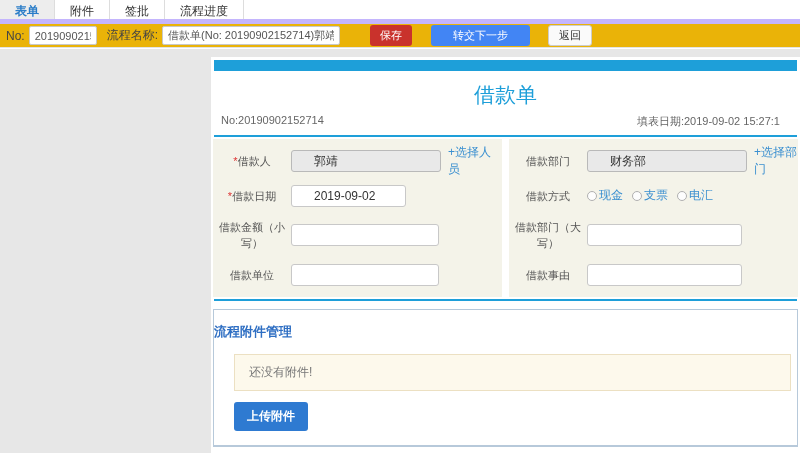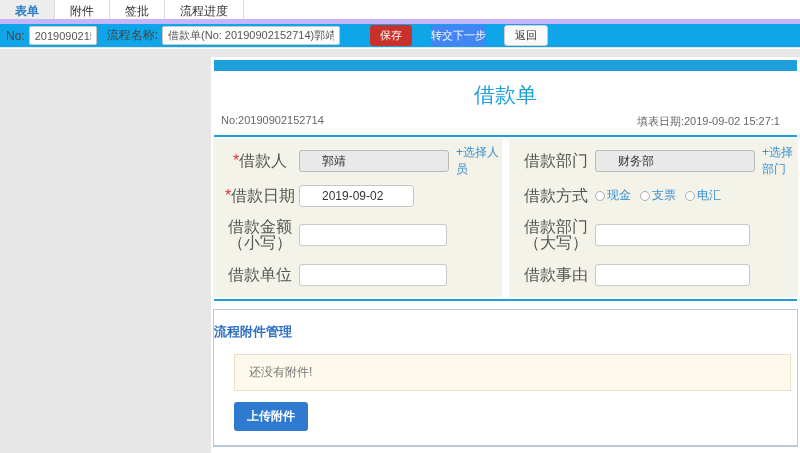--- a/index.html
+++ b/index.html
@@ -6,44 +6,44 @@
   html,body { width:800px; height:453px; overflow:hidden; background:#fff;
               font-family:"Liberation Sans", sans-serif; }
   body { position:relative; }
 
   
   .tabbar { height:24px; display:flex; background:#fff; border-bottom:5px solid #c4b5fd; font-size:12px; }
   .tab { padding:0 15px; line-height:23px; color:#333; border-right:1px solid #ddd; cursor:pointer; }
   .tab.active { color:var(--tab-active); background:#ededed; font-weight:bold; }
 
   
-  .topbar { height:24px; display:flex; align-items:center; background:#0ea5e9; font-size:12px;
+  .topbar { height:24px; display:flex; align-items:center; background:#eab308; font-size:12px;
             border-bottom:1px solid #e3e3e3; padding-left:6px; }
   .topbar label { color:#444; margin-right:4px; }
   .tb-input { height:19px; border:1px solid #c8c8c8; border-radius:2px; padding:0 5px; font-size:11px; color:#555; }
   #no-input { width:68px; }
   #flow-name-input { width:178px; margin-right:30px; }
   .btn { height:21px; border:none; border-radius:3px; font-size:11px; font-weight:normal; padding:0 10px; cursor:pointer; }
   .btn-save { background:var(--save-red); color:#fff; margin-right:19px; }
-  .btn-next { background:var(--next-blue); color:#fff; padding:0 0; margin-right:18px; }
+  .btn-next { background:var(--next-blue); color:#fff; padding:0 22px; margin-right:18px; }
   .btn-back { background:#fafafa; color:#333; border:1px solid #ccc; }
 
   
   .main { position:absolute; top:49px; left:0; right:0; bottom:0; background:var(--page-gray); }
   .panel { position:absolute; top:8px; left:211px; right:0; bottom:-5px; background:#fff; }
 
   .bluebar { height:11px; background:var(--accent); margin:3px 3px 0 3px; }
   .form-title { text-align:center; color:var(--accent); font-size:21px; font-weight:500; padding:10px 0 5px; }
   .meta { display:flex; justify-content:space-between; font-size:11px; color:#666; padding:0 20px 6px 10px; }
   .bluerule { height:2px; background:var(--accent); margin:0 3px; }
 
   .formwrap { display:flex; gap:7px; padding:2px; background:#fff; }
   .fcol { flex:1; background:var(--form-beige); padding:4px 0 6px; }
   .frow { display:flex; align-items:center; min-height:33px; padding:1px 0; }
-  .flabel { width:78px; text-align:center; font-size:16px; color:#555; line-height:16px; flex:none;margin-left:8px; }
+  .flabel { width:78px; text-align:center; font-size:11px; color:#555; line-height:16px; flex:none; }
   .req { color:#d33; }
   .field { height:22px; border:1px solid #c8c8c8; border-radius:3px; padding:0 22px; font-size:12px; color:#333; background:#fff; }
   .field.readonly { background:#e9e9e9; border-color:#b9b9b9; }
   .pick-link { color:var(--link-blue); font-size:12px; margin-left:7px; text-decoration:none; cursor:pointer; }
   .radios { display:flex; align-items:center; gap:9px; font-size:12px; color:var(--link-blue); }
   .radio-opt { display:flex; align-items:center; cursor:pointer; }
   .radio-circle { width:10px; height:10px; border-radius:50%; border:1px solid #b0b0b0; background:#fdfdfd; margin-right:2px; }
 
   
   .attach-panel { margin:8px 2px 0 2px; border:1px solid var(--attach-border); border-bottom-width:2px;

